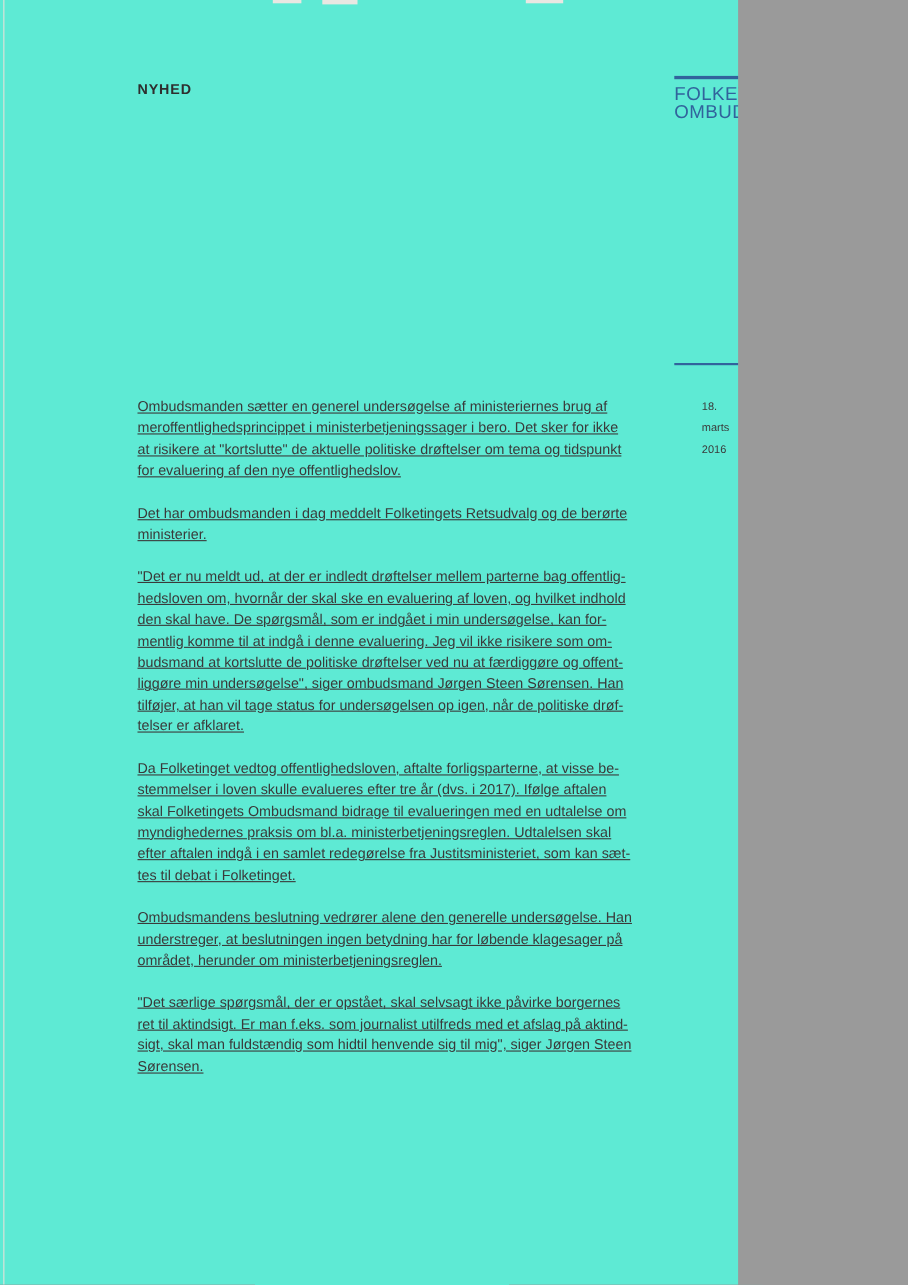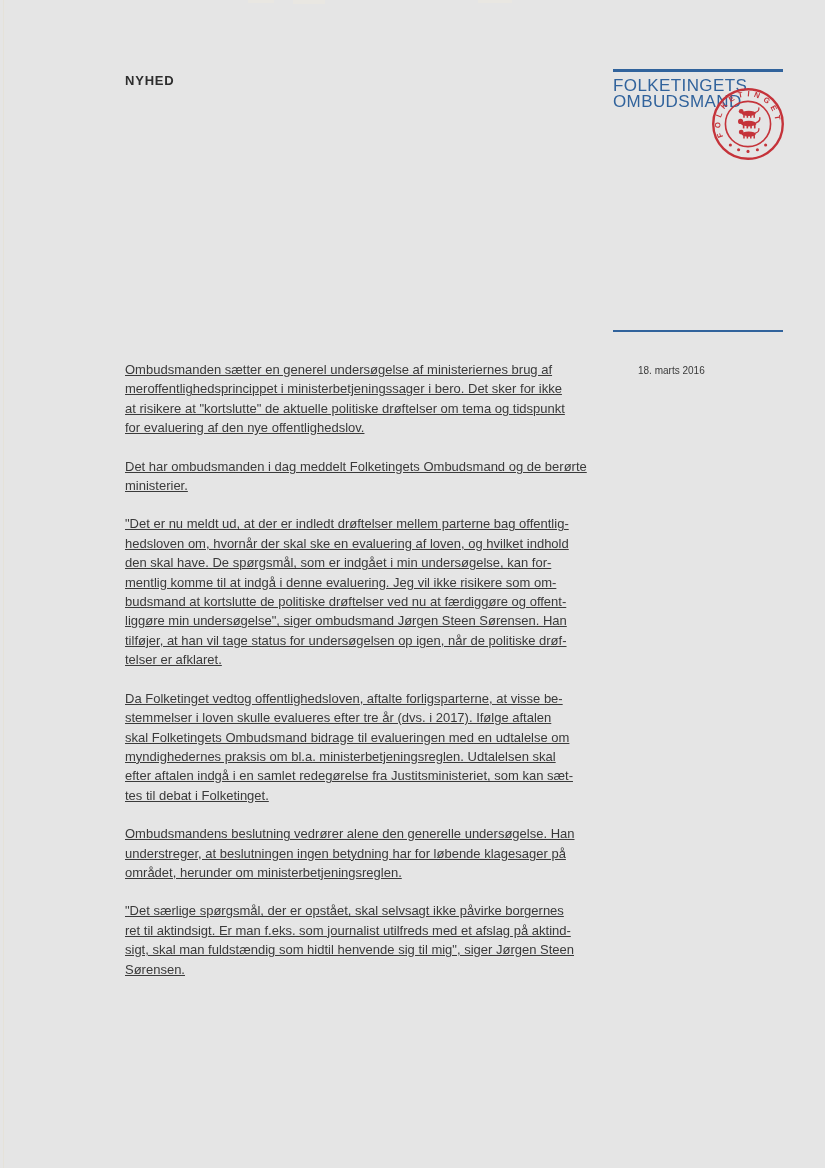--- a/index.html
+++ b/index.html
@@ -1,19 +1,19 @@
 <!DOCTYPE html>
 <html><head>
 <meta charset="utf-8">
 <style>
   html,body{margin:0;padding:0;background:#9a9a9a;}
   .page{
     position:relative;
-    width:825px;height:1168px;
-    background:#e5e5e5;
+    width:671px;height:1168px;
+    background:#5eead4;
     font-family:"Liberation Sans","DejaVu Sans",sans-serif;
     overflow:hidden;
   }
   
   .scan-edge-left{position:absolute;left:3px;top:0;width:1px;height:100%;background:#e5e2d9;}
   .smudge{position:absolute;background:#e9e7e2;height:3px;top:0;}
   .smudge.s1{left:248px;width:26px;}
   .smudge.s2{left:293px;width:32px;height:4px;}
   .smudge.s3{left:478px;width:34px;}
 
@@ -103,21 +103,21 @@
 
 
   <div class="title-rule"></div>
   <div class="date">18. marts 2016</div>
 
   <div class="article-body">
     <p class="para">Ombudsmanden sætter en generel undersøgelse af ministeriernes brug af
 meroffentlighedsprincippet i ministerbetjeningssager i bero. Det sker for ikke
 at risikere at "kortslutte" de aktuelle politiske drøftelser om tema og tidspunkt
 for evaluering af den nye offentlighedslov.</p>
-    <p class="para">Det har ombudsmanden i dag meddelt Folketingets Ombudsmand og de berørte
+    <p class="para">Det har ombudsmanden i dag meddelt Folketingets Retsudvalg og de berørte
 ministerier.</p>
     <p class="para">"Det er nu meldt ud, at der er indledt drøftelser mellem parterne bag offentlig-
 hedsloven om, hvornår der skal ske en evaluering af loven, og hvilket indhold
 den skal have. De spørgsmål, som er indgået i min undersøgelse, kan for-
 mentlig komme til at indgå i denne evaluering. Jeg vil ikke risikere som om-
 budsmand at kortslutte de politiske drøftelser ved nu at færdiggøre og offent-
 liggøre min undersøgelse", siger ombudsmand Jørgen Steen Sørensen. Han
 tilføjer, at han vil tage status for undersøgelsen op igen, når de politiske drøf-
 telser er afklaret.</p>
     <p class="para">Da Folketinget vedtog offentlighedsloven, aftalte forligsparterne, at visse be-

